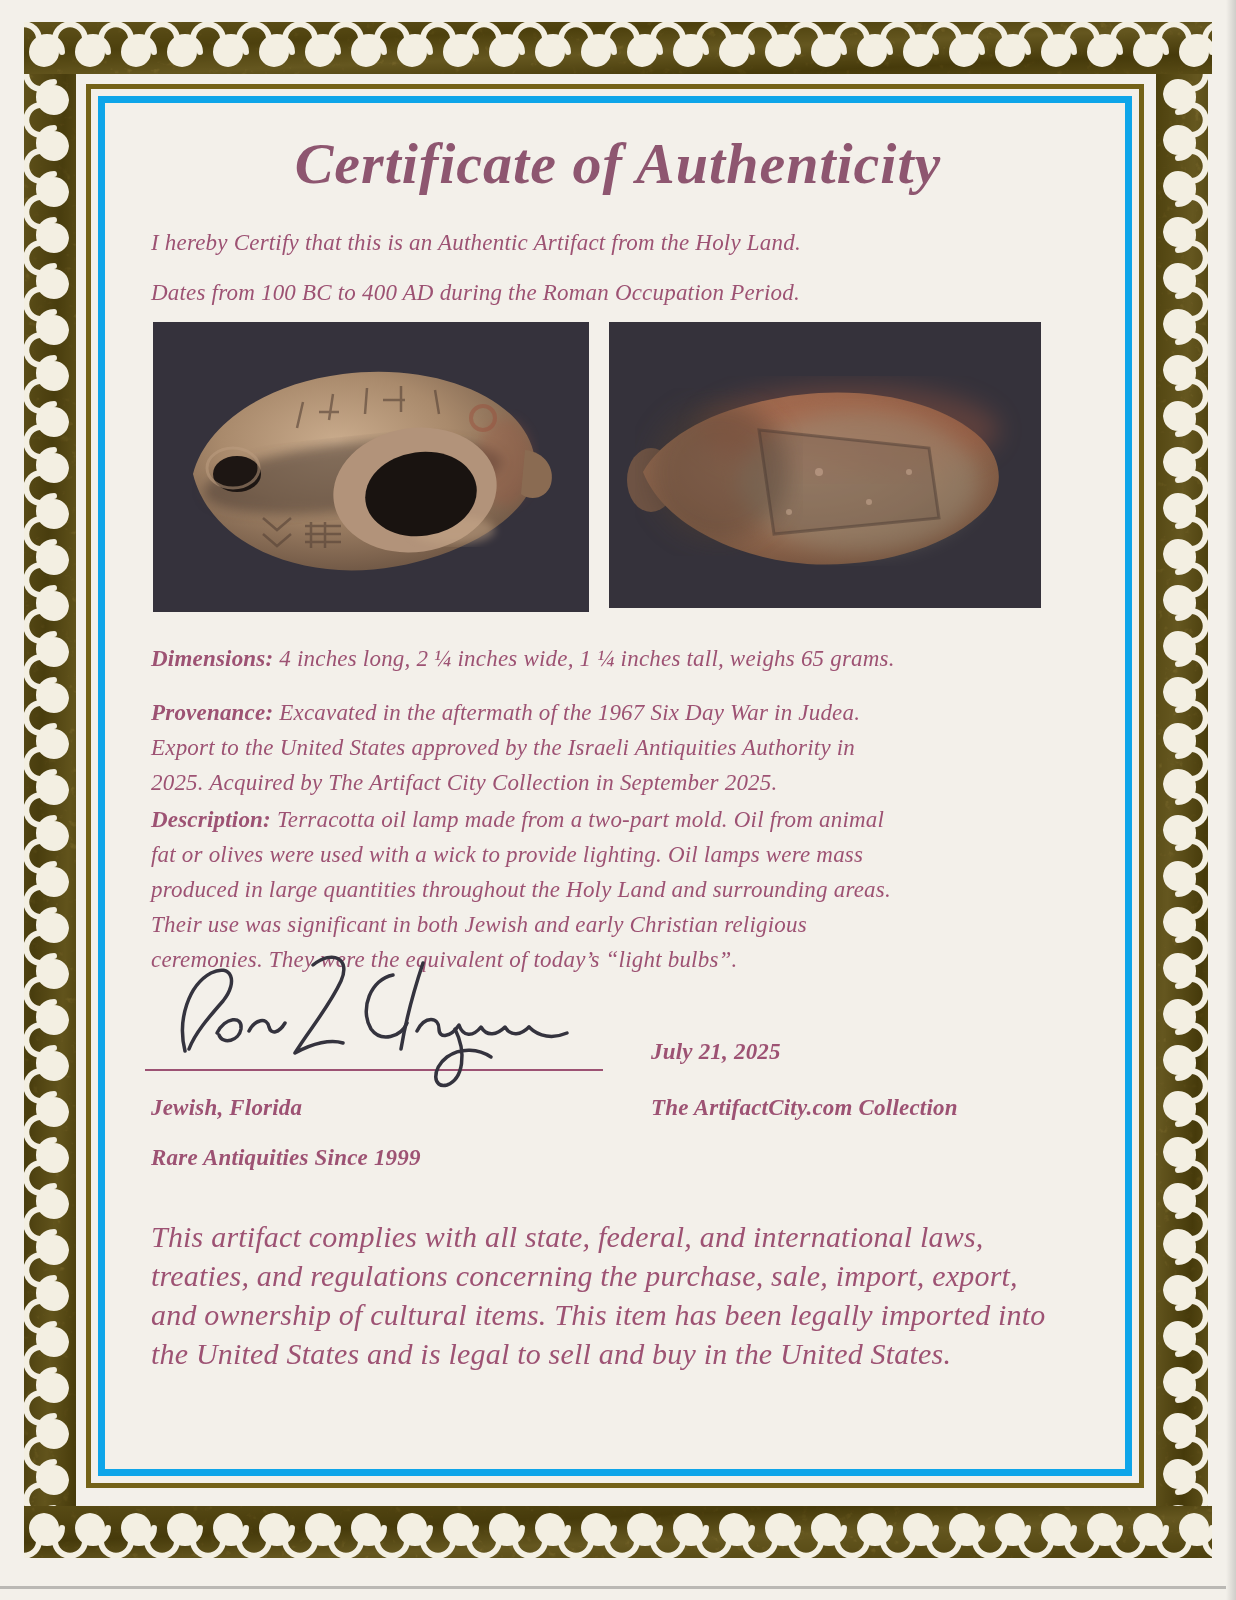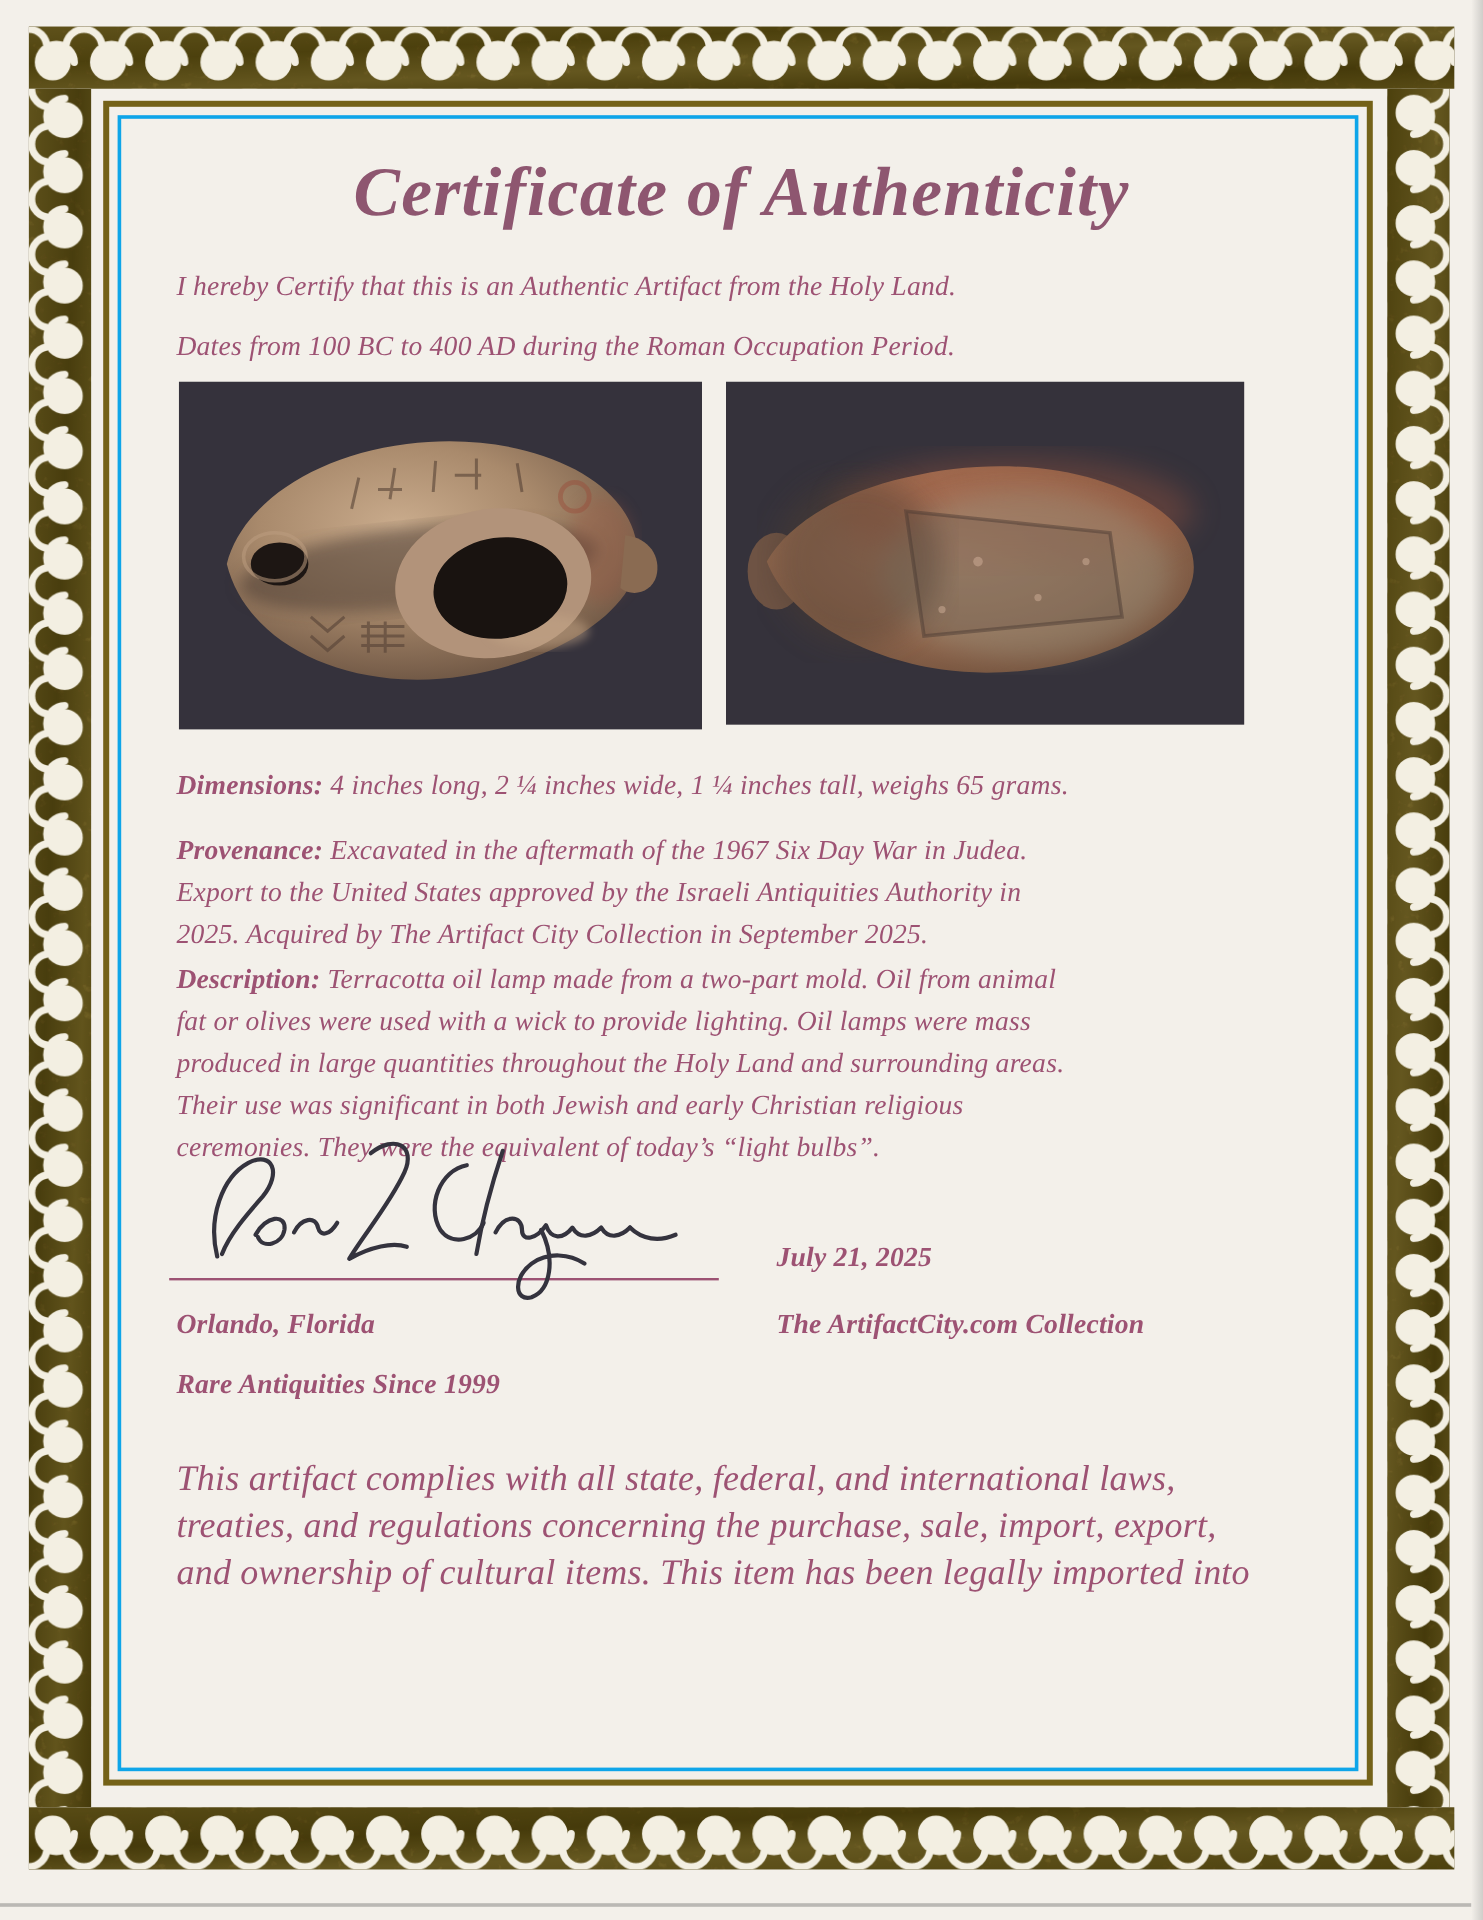--- a/index.html
+++ b/index.html
@@ -11,21 +11,21 @@
               background:linear-gradient(90deg,#f3f0ea,#cfcdc9);}
   
   .band{position:absolute;display:block;}
   .band-top{left:24px;top:22px;}
   .band-bottom{left:24px;top:1506px;}
   .band-left{left:24px;top:74px;}
   .band-right{left:1156px;top:74px;}
   
   .frame{position:absolute;left:86px;top:84px;right:92px;bottom:112px;
          border:5px solid #746218;}
-  .frame-inner{position:absolute;inset:7px;border:3px solid #0ea5e9;}
+  .frame-inner{position:absolute;inset:7px;border:7px solid #0ea5e9;}
   .content{position:absolute;inset:0;padding:16px 40px 0 46px;color:#9d5273;}
   .title{margin:12px 0 0 0;text-align:center;font-size:58px;line-height:1.15;
          font-style:italic;font-weight:700;color:#8e5670;letter-spacing:1px;}
   .line{font-style:italic;font-size:23px;letter-spacing:.2px;}
   .intro1{margin-top:32px;}
   .intro2{margin-top:24px;}
   .photos{margin:16px 0 0 2px;display:flex;gap:20px;align-items:flex-start;}
   .photo{display:block;}
   .para{margin-top:0;}
   .dims{margin-top:34px;}
@@ -246,30 +246,31 @@
                 <path d="M 238 34 C 216 38 204 68 216 88 C 226 102 246 96 252 82"></path>
                 <path d="M 268 22 C 258 52 250 84 246 108"></path>
                 <path d="M 262 90 C 270 74 284 76 284 88 C 284 98 296 96 304 84 C 308 96 318 96 326 86 C 332 96 342 94 350 86 C 356 96 366 94 374 86"></path>
                 <path d="M 300 88 C 312 112 308 138 292 144 C 278 148 276 128 292 116 C 306 106 324 108 336 116"></path>
                 <path d="M 374 86 C 384 96 398 98 412 92"></path>
               </g>
             </svg>
           </div>
           <div class="line sig-date">July 21, 2025</div>
 
-          <div class="line sig-row">Orlando, Florida</div>
+          <div class="line sig-row">Jewish, Florida</div>
 
           <div class="line sig-row">The ArtifactCity.com Collection</div>
           <div class="line sig-row">Rare Antiquities Since 1999</div>
         </div>
 
         <div class="para legal">
           <div class="line">This artifact complies with all state, federal, and international laws,</div>
           <div class="line">treaties, and regulations concerning the purchase, sale, import, export,</div>
           <div class="line">and ownership of cultural items. This item has been legally imported into</div>
+          <div class="line">the United States and is legal to sell and buy in the United States.</div>
         </div>
 
       </div>
     </div>
   </div>
 
   <div class="scan-bottom"></div>
   <div class="scan-right"></div>
 </div>
 

